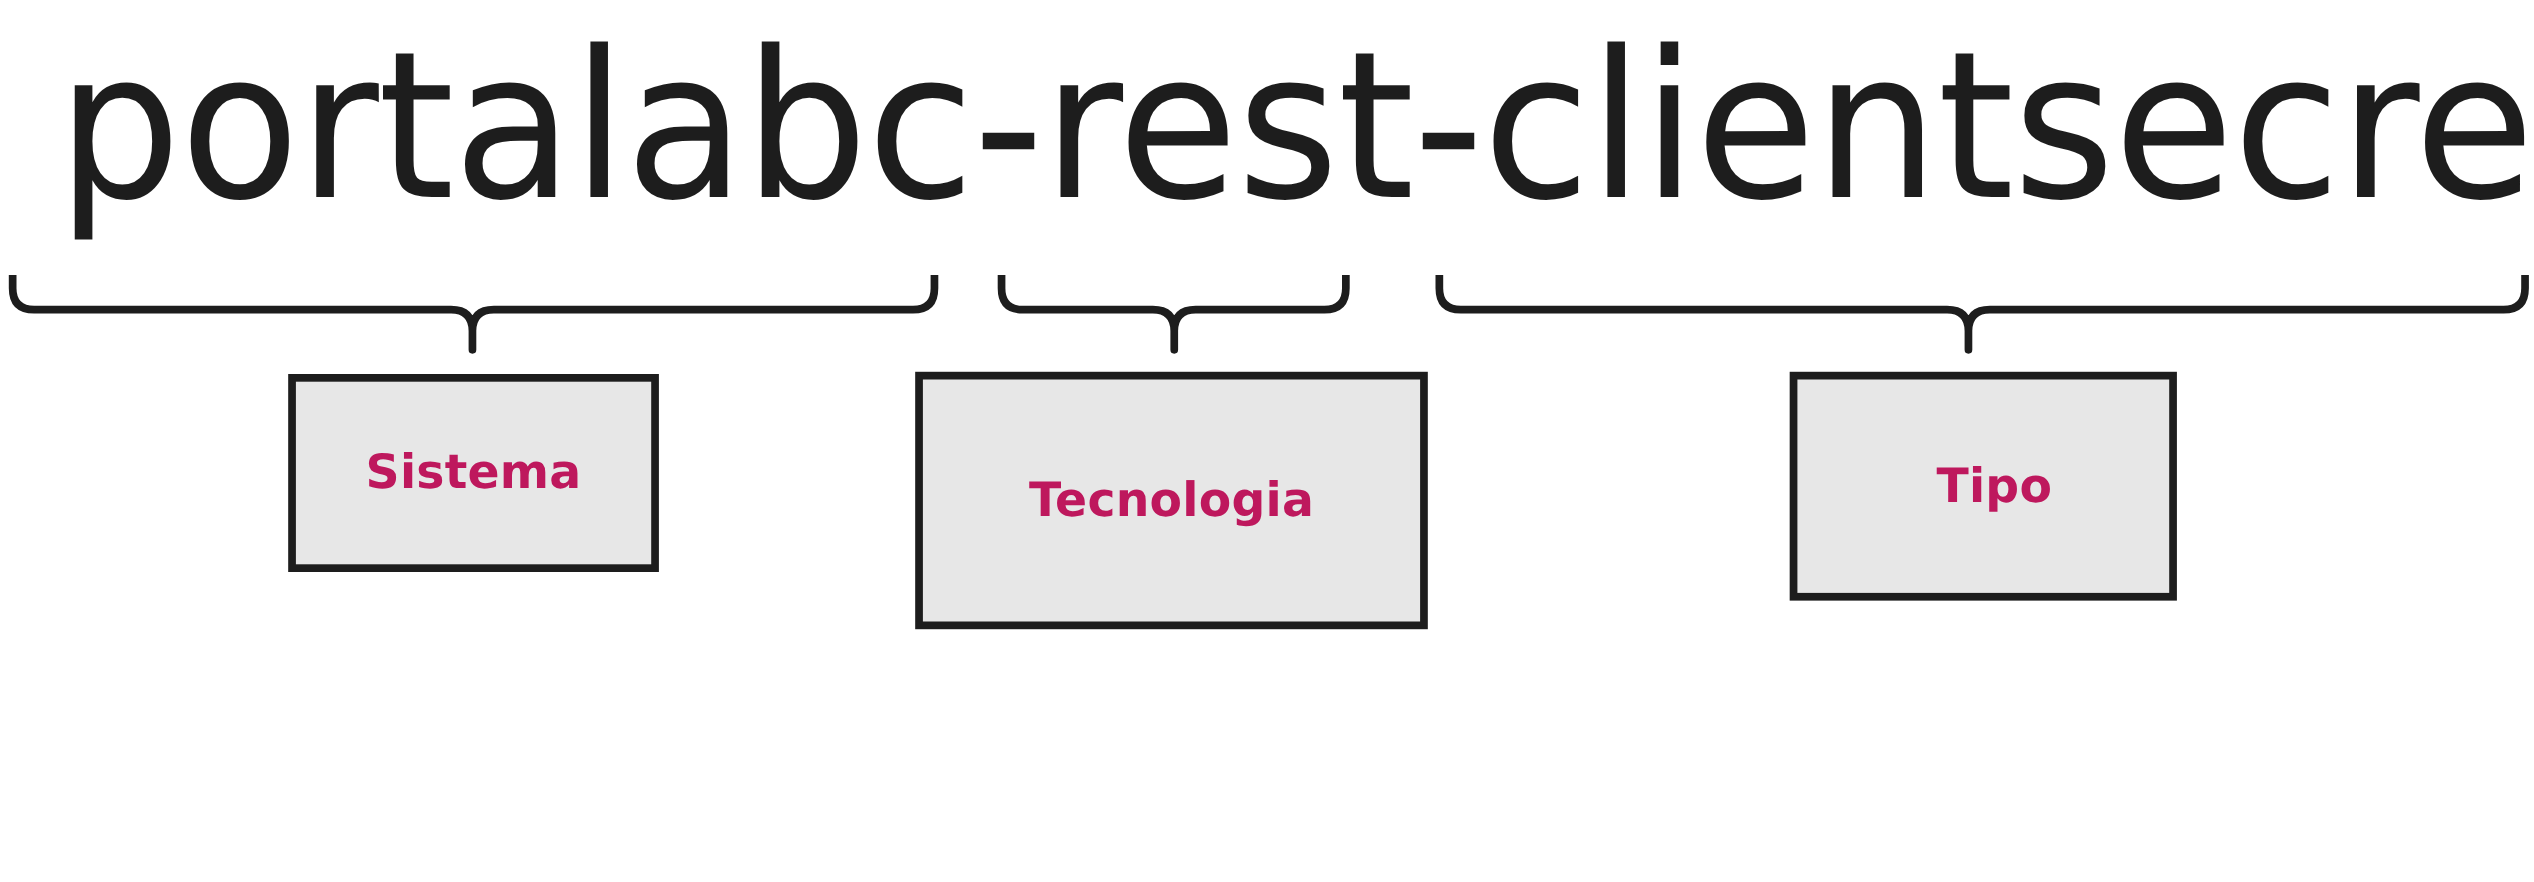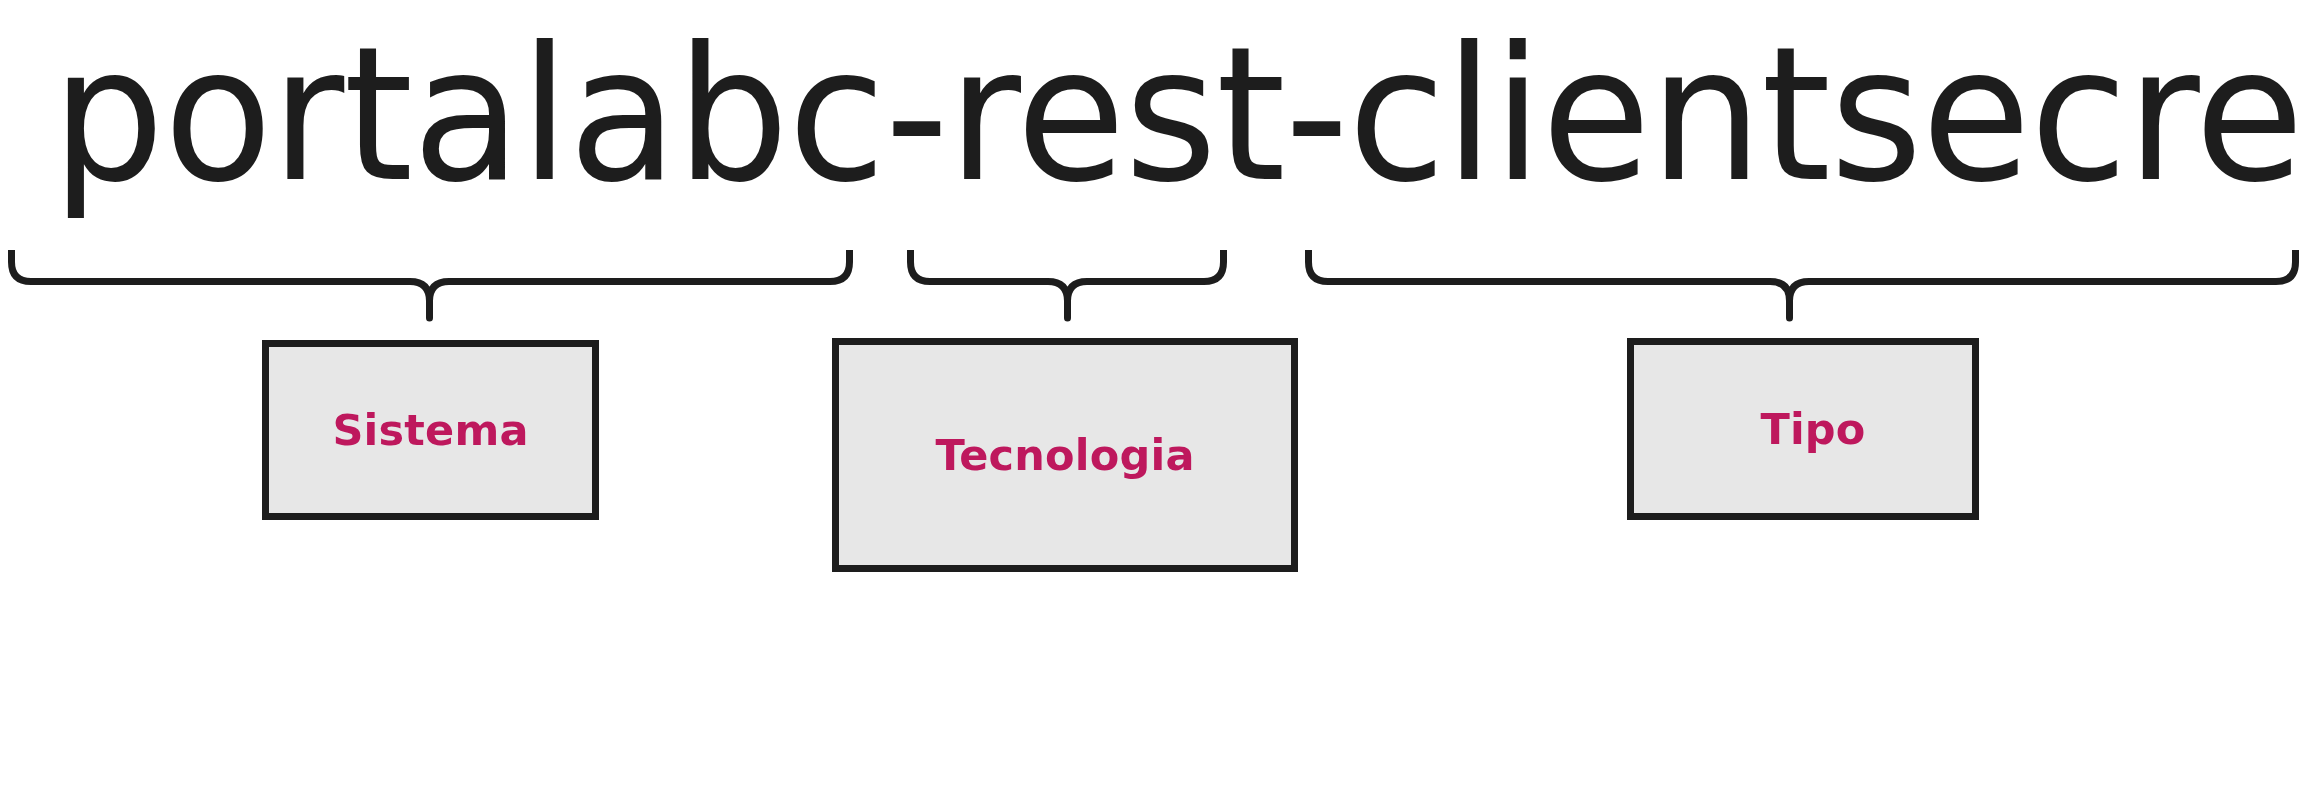--- a/index.html
+++ b/index.html
@@ -74,21 +74,21 @@
     font-size: 43px;
     font-weight: 700;
     color: #be185d;
     letter-spacing: 0.2px;
     white-space: nowrap;
     user-select: none;
   }
 
   #box-sistema    { left: 262px;  top: 340px; width: 337px; height: 180px; }
   #box-tecnologia { left: 832px;  top: 338px; width: 466px; height: 234px; }
-  #box-tipo       { left: 1627px; top: 338px; width: 352px; height: 182px; padding-left: 20px; }
+  #box-tipo       { left: 1627px; top: 338px; width: 352px; height: 208px; padding-left: 20px; }
 </style>
 </head>
 <body>
 
 <div id="canvas">
 
   <div class="identifier">portalabc-rest-clientsecret</div>
 
   <svg class="brace-layer" viewBox="0 0 2304 802">
     <path class="brace-path" d="M 11.5 250

